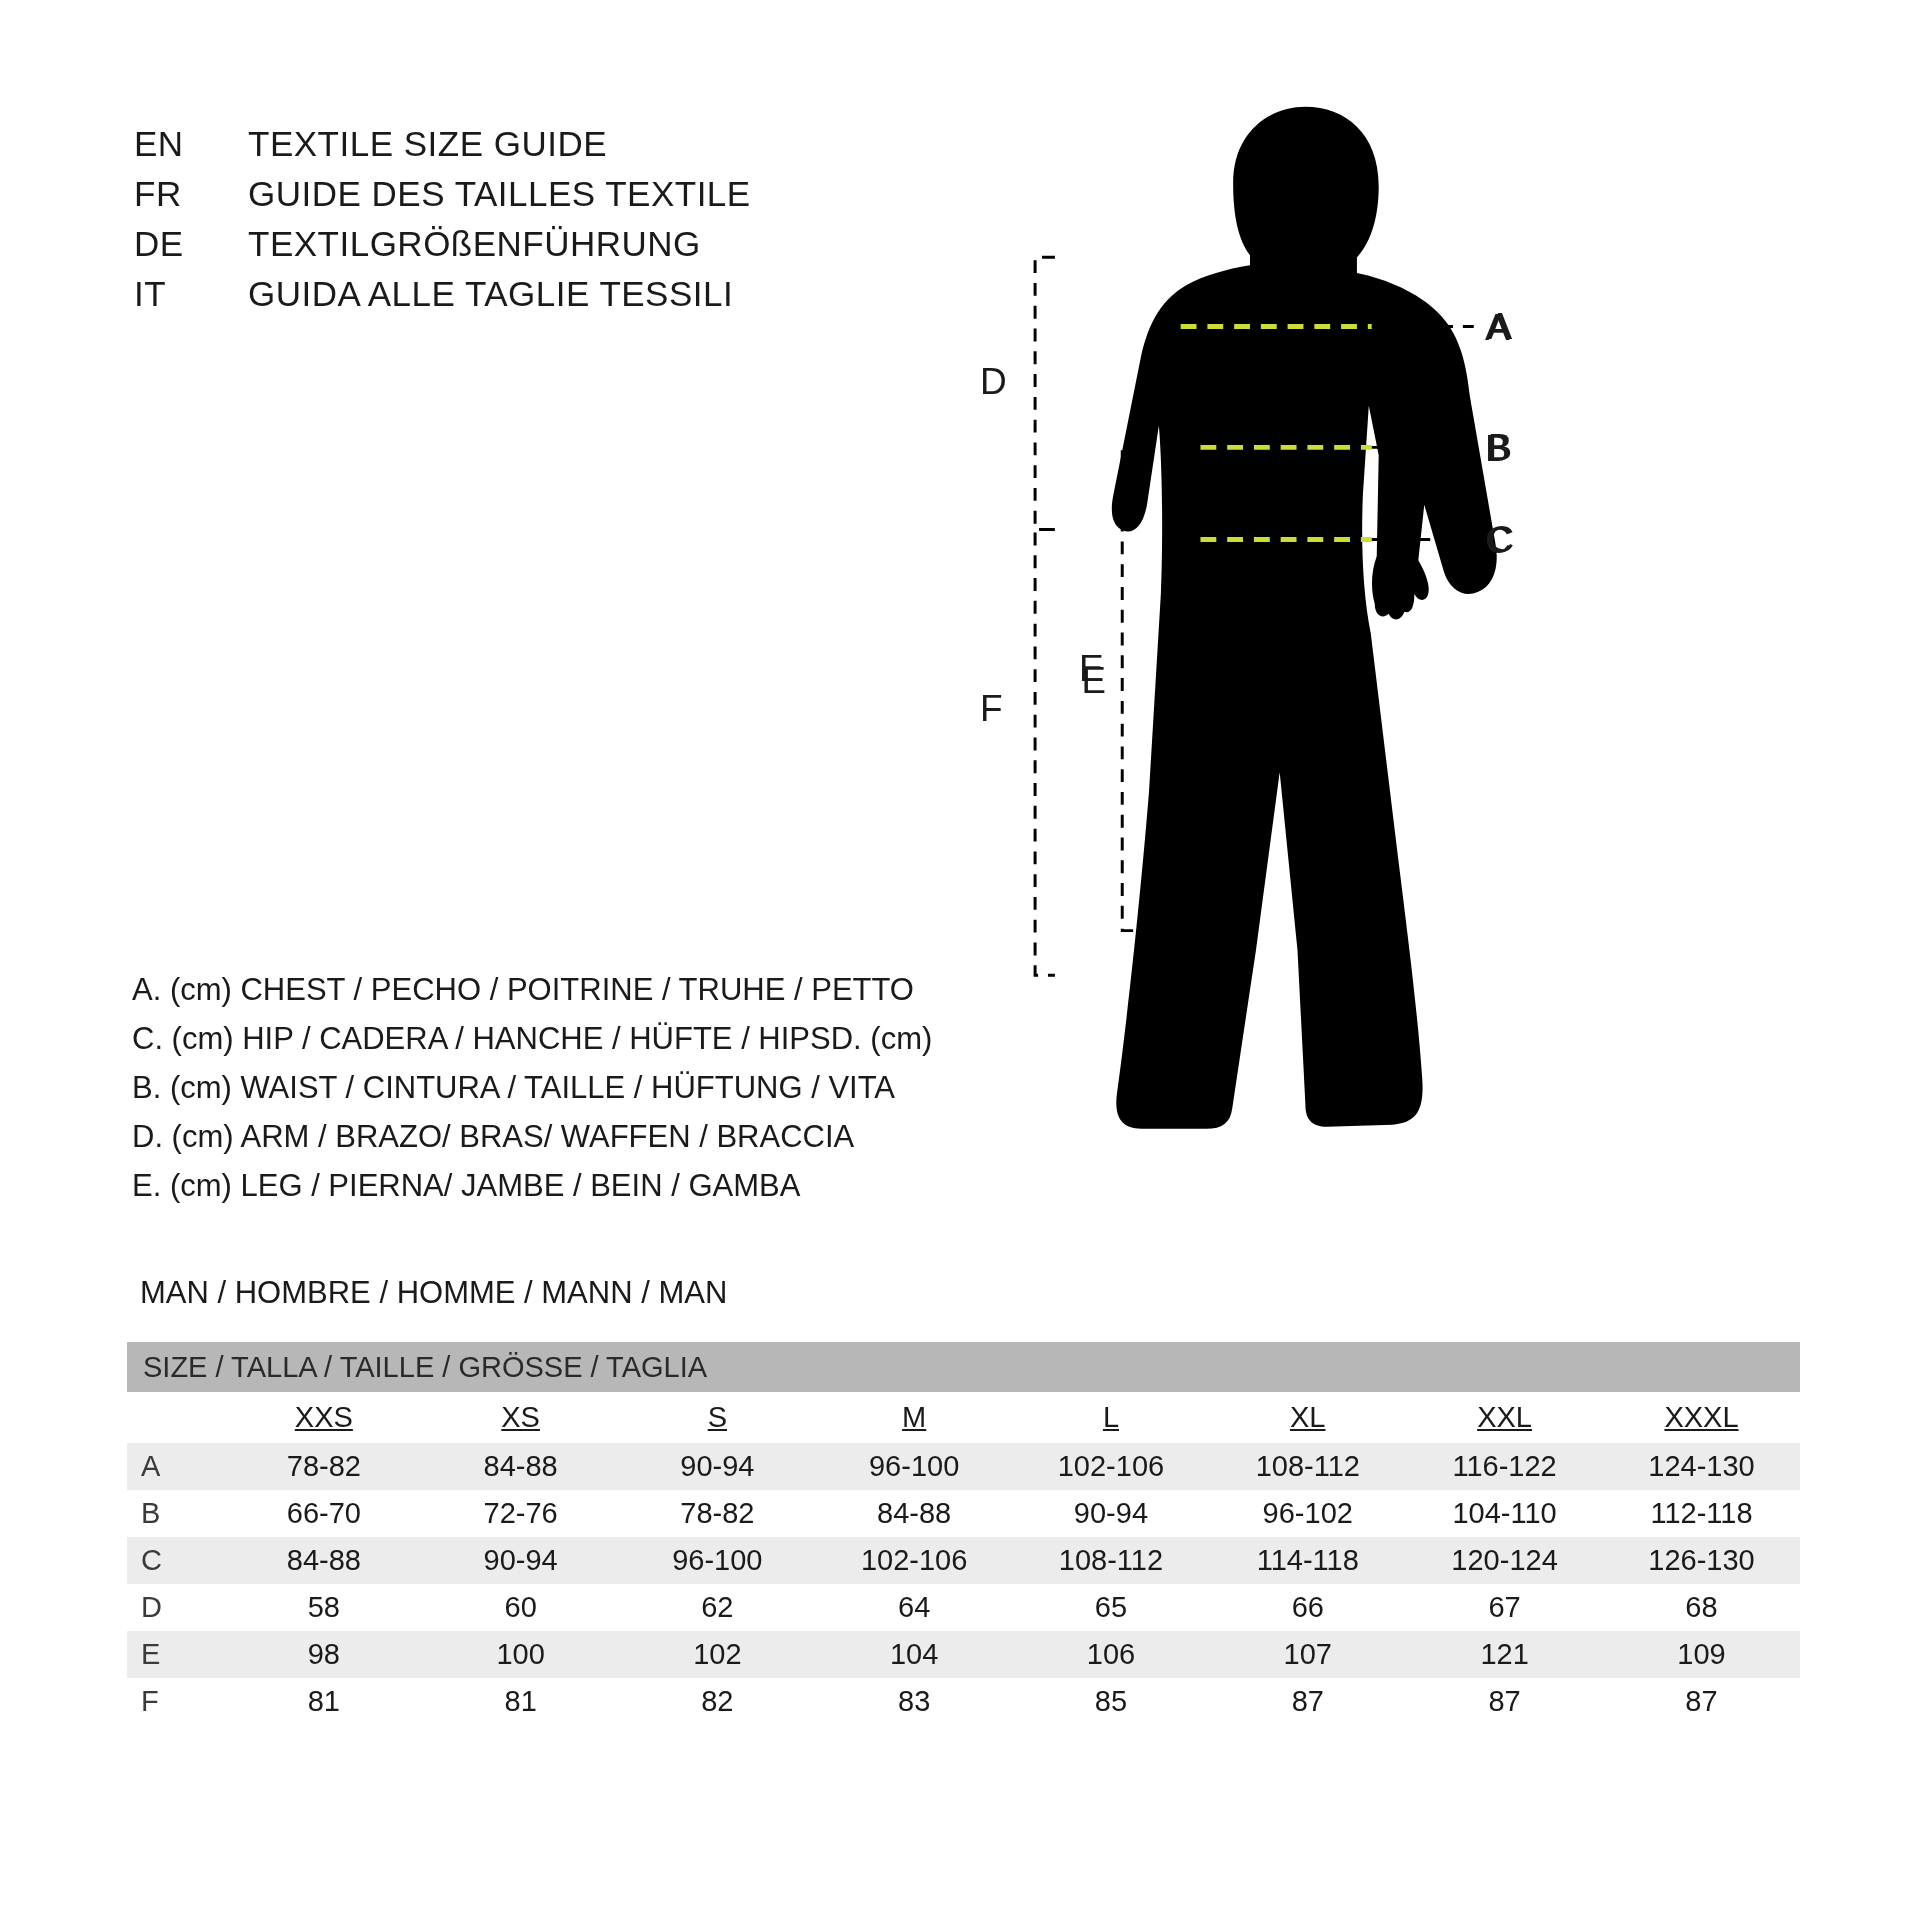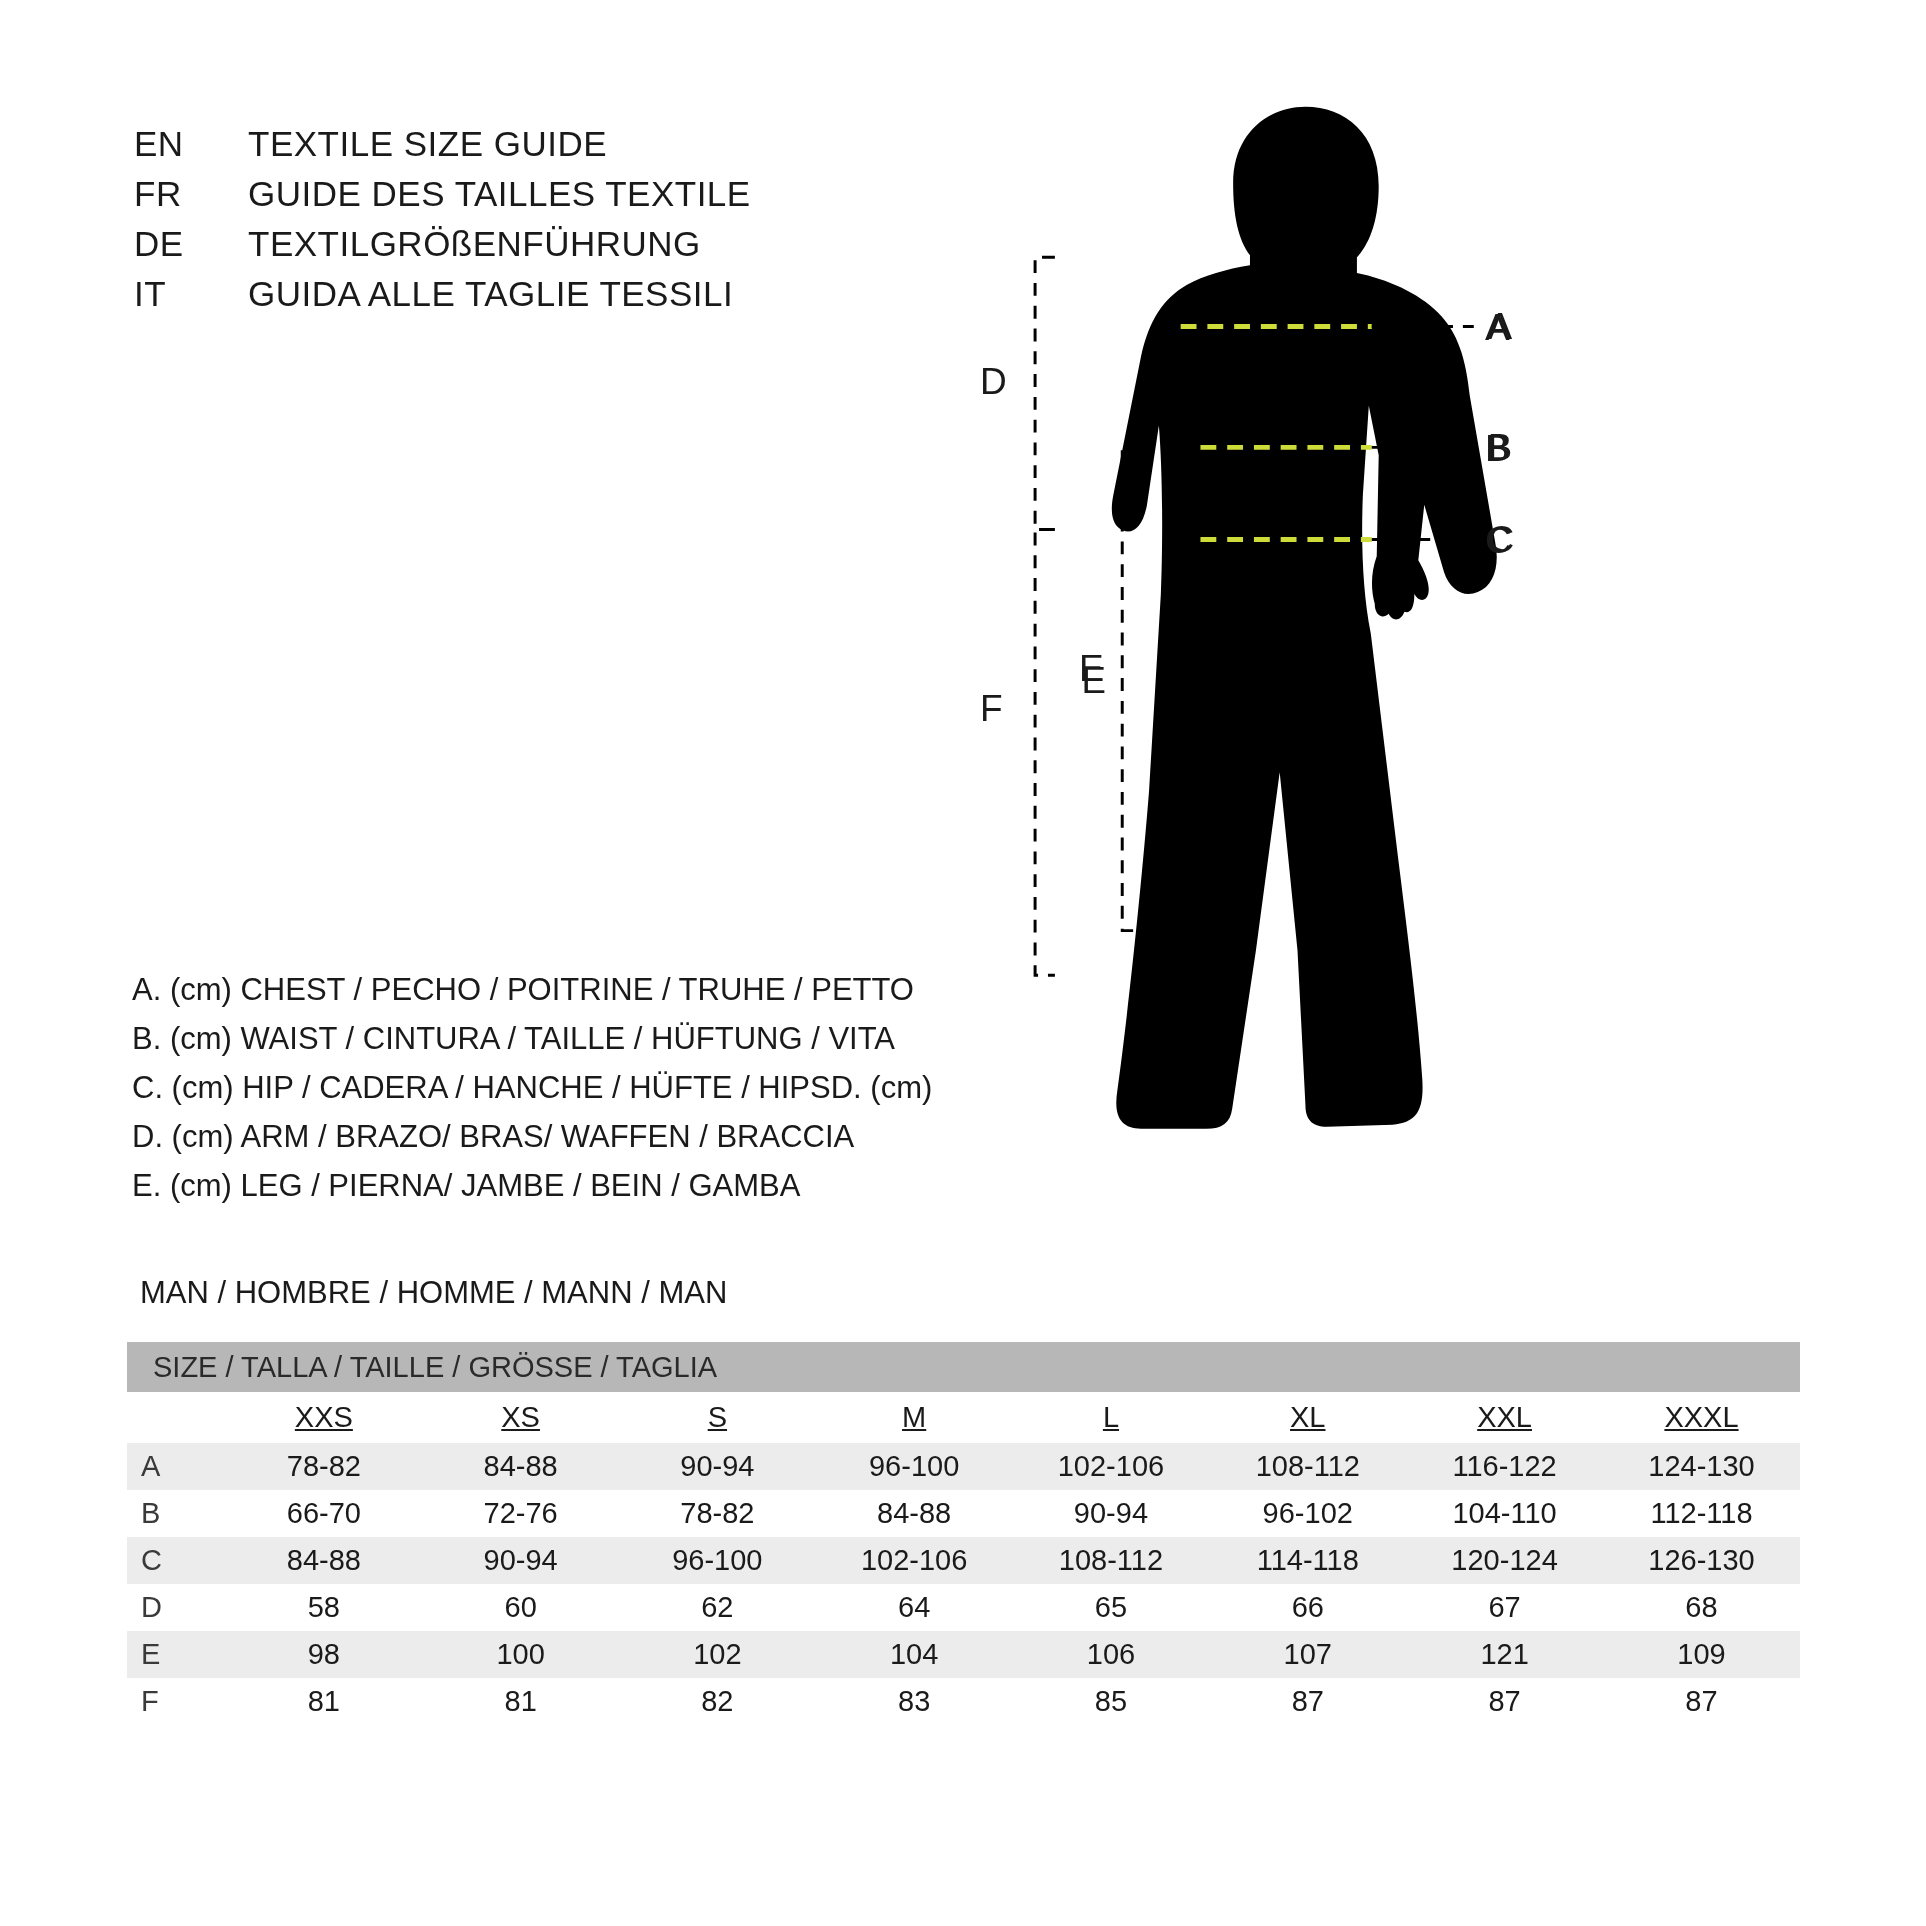--- a/index.html
+++ b/index.html
@@ -89,21 +89,21 @@
     font-weight: normal;
     text-align: center;
     color: #1a1a1a;
   }
   #size-table tr.header-row th {
     background: #b7b7b7;
     text-align: left;
     height: 50px;
     font-size: 29px;
     color: #2a2a2a;
-    padding-left: 26px;
+    padding-left: 16px;
   }
   #size-table tr.sizes-row td {
     background: #ffffff;
     height: 51px;
     font-size: 29px;
     text-decoration: underline;
   }
   #size-table tr.alt td { background: #ececec; }
   #size-table tr.plain td { background: #ffffff; }
   #size-table td.rowlabel {
@@ -226,22 +226,22 @@
 
 <div style="position:absolute;left:1485px;top:307px;font-size:37px;">A</div>
 <div style="position:absolute;left:1485px;top:428px;font-size:37px;">B</div>
 <div style="position:absolute;left:1485px;top:520px;font-size:37px;">C</div>
 <div style="position:absolute;left:980px;top:361px;font-size:37px;">D</div>
 <div style="position:absolute;left:1079px;top:648px;font-size:37px;">E</div>
 <div style="position:absolute;left:980px;top:688px;font-size:37px;">F</div>
 
 <div id="legend-block">
   <div class="legend-row">A. (cm) CHEST / PECHO / POITRINE / TRUHE / PETTO</div>
+  <div class="legend-row">C. (cm) HIP / CADERA / HANCHE / HÜFTE / HIPSD. (cm)</div>
   <div class="legend-row">B. (cm) WAIST / CINTURA / TAILLE / HÜFTUNG / VITA</div>
-  <div class="legend-row">C. (cm) HIP / CADERA / HANCHE / HÜFTE / HIPSD. (cm)</div>
   <div class="legend-row">D. (cm) ARM / BRAZO/ BRAS/ WAFFEN / BRACCIA</div>
   <div class="legend-row">E. (cm) LEG / PIERNA/ JAMBE / BEIN / GAMBA</div>
 </div>
 <div id="gender-line">MAN / HOMBRE / HOMME / MANN / MAN</div>
 
 <table id="size-table">
   <colgroup>
     <col class="c-label">
       <col class="c-val">
       <col class="c-val">

